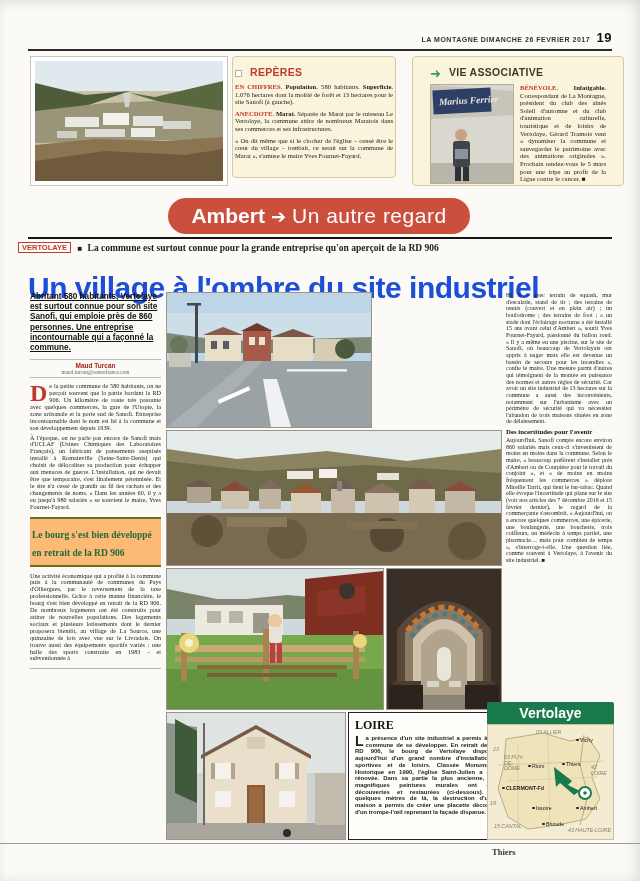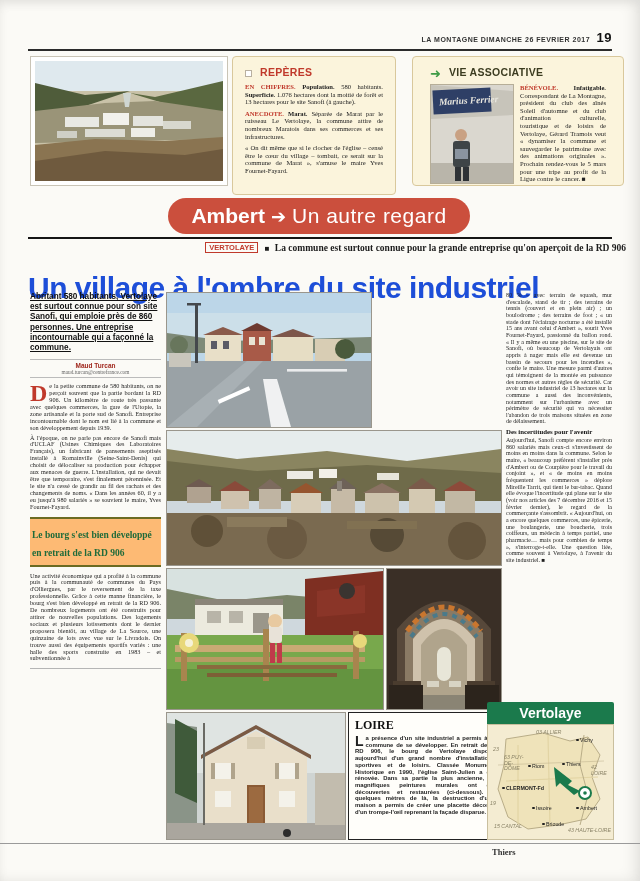--- a/index.html
+++ b/index.html
@@ -24,21 +24,21 @@
   .arrow-icon{color:#3f9b46;font-size:13px;vertical-align:-2px;margin-right:4px;font-family:"DejaVu Sans",sans-serif;}
 
   
   .banner{position:absolute;left:168px;top:198px;width:302px;height:36px;background:#cb4f3d;border-radius:18px;
           display:flex;align-items:center;justify-content:center;color:#fff;font-family:"Liberation Sans",sans-serif;}
   .banner .b1{font-weight:bold;font-size:21px;}
   .banner .barrow{font-size:18px;margin:0 6px;font-family:"DejaVu Sans",sans-serif;}
   .banner .b2{font-weight:normal;font-size:21px;letter-spacing:.5px;}
 
   .blackrule{position:absolute;left:28px;right:28px;top:237px;height:2px;background:#151515;}
-  .kicker{position:absolute;left:44px;top:242px;width:582px;font-size:9.5px;text-align:right;}
+  .kicker{position:absolute;left:18px;top:242px;width:582px;font-size:9.5px;}
   .kicker .tag{display:inline-block;border:1px solid #c0392b;color:#c0392b;font-family:"Liberation Sans",sans-serif;
                font-weight:bold;font-size:7.5px;padding:0 3px;margin-right:4px;vertical-align:1px;}
   .kicker .bullet{font-size:8px;margin-right:3px;}
   .kicker .ktext{font-weight:bold;}
   .headline{position:absolute;left:28px;top:251px;width:584px;font-family:"Liberation Sans",sans-serif;
             font-weight:bold;font-size:30px;letter-spacing:-.5px;color:#1d4ed8;}
 
   
   .col1{position:absolute;left:30px;top:292px;width:131px;height:548px;overflow:hidden;}
   .intro{font-family:"Liberation Sans",sans-serif;font-weight:bold;font-size:8.2px;line-height:10.2px;color:#111;text-decoration:underline;}
@@ -115,21 +115,21 @@
         <rect x="50" y="68" width="40" height="8" fill="#dcdcd4"></rect>
         <rect x="96" y="67" width="24" height="9" fill="#eeeee8"></rect>
         <rect x="128" y="60" width="28" height="8" fill="#d8d8ce"></rect>
         <rect x="22" y="70" width="20" height="7" fill="#cfcfc6"></rect>
         <polygon points="0,84 60,78 130,80 188,76 188,120 0,120" fill="#8a7451"></polygon>
         <polygon points="0,100 70,90 150,94 188,88 188,120 0,120" fill="#6f5a3e"></polygon>
       </svg>
     </div>
   </div>
 
-  <div class="creambox abs" style="left:232px;top:56px;width:164px;height:139px;padding:5px 12px;">
+  <div class="creambox abs" style="left:232px;top:56px;width:164px;height:122px;padding:5px 2px;">
     <div style="margin-bottom:3px;">
       <span class="sq-icon"></span>
       <span class="boxtitle" style="color:#c0392b;">REPÈRES</span>
     </div>
     <div class="boxbody">
       <p style="margin:0 0 4px 0;">
         <span class="lead-red">EN CHIFFRES.</span>
         <span class="lead-bold">Population.</span>
         <span>580 habitants.</span>
         <span class="lead-bold">Superficie.</span>

